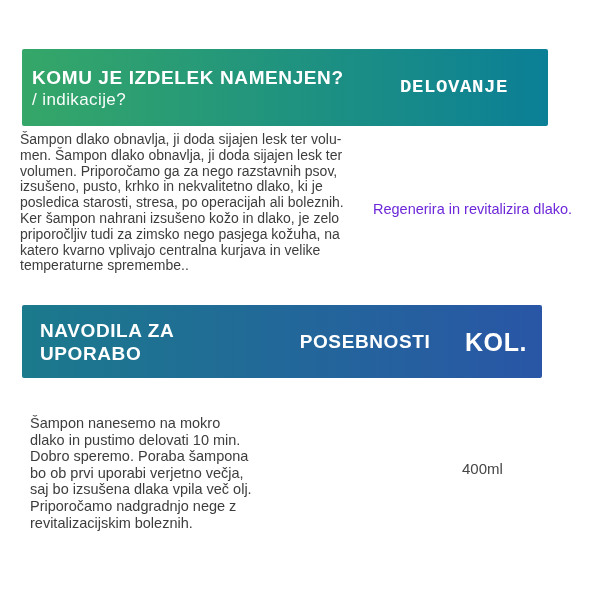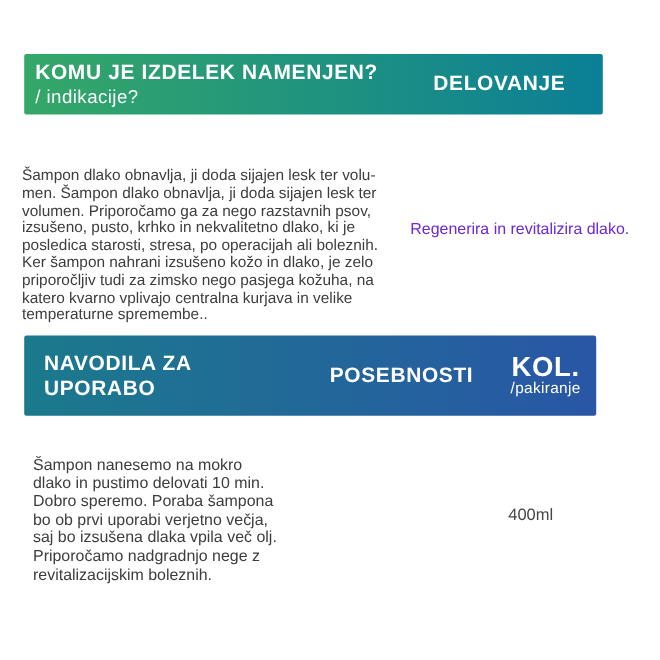--- a/index.html
+++ b/index.html
@@ -8,40 +8,40 @@
     font-family:"Liberation Sans", sans-serif;
     position:relative;overflow:hidden;
   }
   .canvas{position:absolute;left:0;top:0;width:600px;height:600px;}
 
   
   .band{
     position:absolute;border-radius:2px;color:#ffffff;
     display:flex;align-items:center;
   }
-  .band1{left:22px;top:49px;width:526px;height:55px;}
+  .band1{left:22px;top:49px;width:526px;height:77px;}
   .band2{left:22px;top:305px;width:520px;height:73px;}
 
   .band1-col1{flex:0 0 338px;padding-left:10px;box-sizing:border-box;}
-  .band1-col2{flex:1;text-align:center;}
+  .band1-col2{flex:1;text-align:center;font-family:Liberation Mono, monospace;}
   .band-title{
     font-weight:bold;font-size:19px;line-height:23px;letter-spacing:0.6px;
   }
   .band-subtitle{
     font-weight:normal;font-size:17px;line-height:21px;letter-spacing:0.4px;opacity:.97;
   }
   .band2-col1{flex:0 0 258px;padding-left:18px;box-sizing:border-box;}
   .band2-col2{flex:0 0 170px;text-align:center;}
   .band2-col3{flex:1;text-align:center;}
   .kol-title{font-weight:bold;font-size:25px;line-height:20px;letter-spacing:0.6px;}
   .kol-subtitle{font-weight:normal;font-size:14px;line-height:16px;letter-spacing:0.3px;}
 
   
   .bodytext{position:absolute;color:#3d3d3d;}
-  .who-body{left:20px;top:132px;font-size:14px;margin-top:20px;}
+  .who-body{left:20px;top:132px;font-size:14px;}
   .who-body .line{line-height:15.8px;white-space:nowrap;}
   .usage-body{left:30px;top:415px;font-size:14.5px;}
   .usage-body .line{line-height:16.6px;white-space:nowrap;}
 
   .delovanje-value{position:absolute;left:373px;top:201px;font-size:14.5px;color:#6d28d9;white-space:nowrap;}
   .quantity-value{position:absolute;left:462px;top:460px;font-size:15px;color:#464646;white-space:nowrap;}
 </style>
 </head>
 <body>
 
@@ -73,21 +73,20 @@
 
   <div class="band band2" style="background: linear-gradient(90deg, rgb(27, 122, 140), rgb(41, 86, 166)); color: rgb(255, 255, 255); align-items: center;">
     <div class="band2-col1">
       <div class="band-title">NAVODILA ZA UPORABO</div>
     </div>
     <div class="band2-col2">
       <div class="band-title">POSEBNOSTI</div>
     </div>
     <div class="band2-col3">
       <div class="kol-title">KOL.</div>
-      <div class="kol-subtitle">/pakiranje</div>
     </div>
   </div>
 
   <div class="bodytext usage-body" style="color: rgb(61, 61, 61);">
     <div class="line">Šampon nanesemo na mokro</div>
     <div class="line">dlako in pustimo delovati 10 min.</div>
     <div class="line">Dobro speremo. Poraba šampona</div>
     <div class="line">bo ob prvi uporabi verjetno večja,</div>
     <div class="line">saj bo izsušena dlaka vpila več olj.</div>
     <div class="line">Priporočamo nadgradnjo nege z</div>

